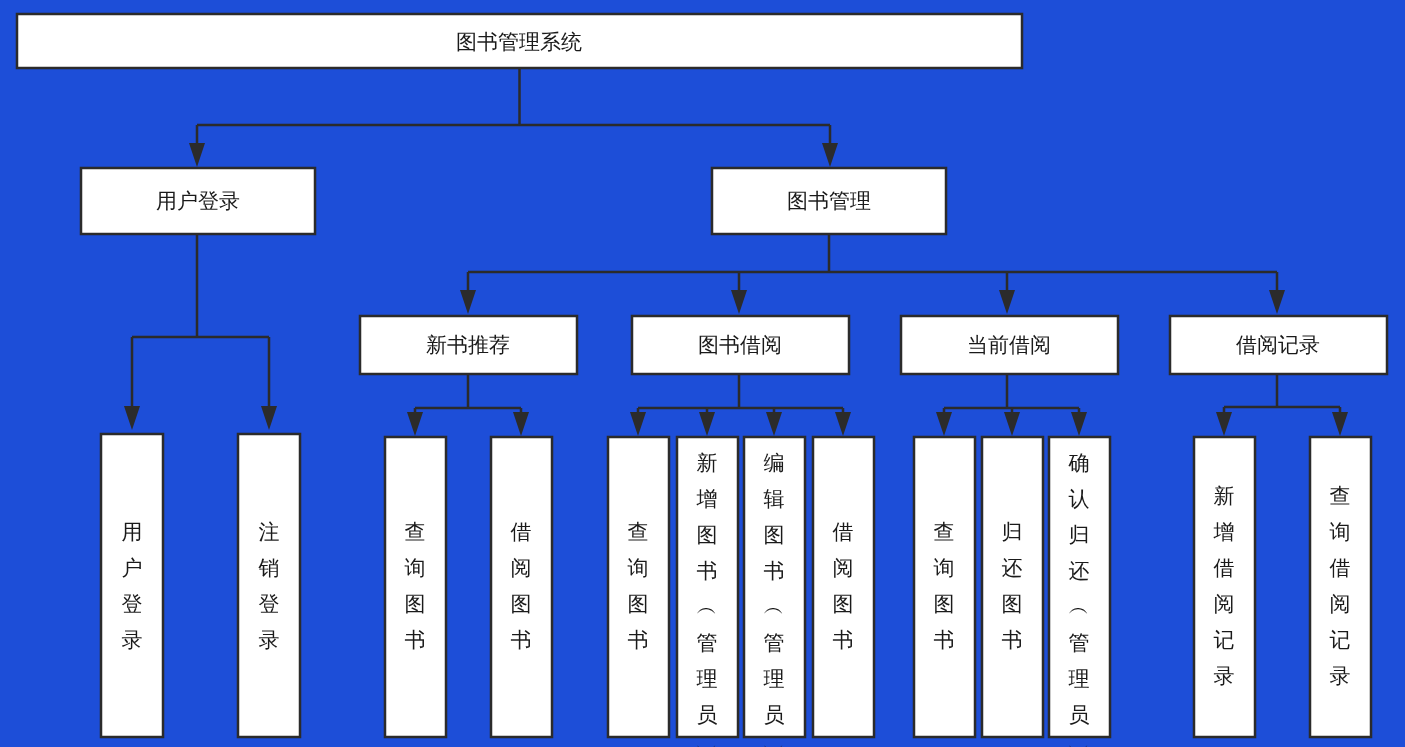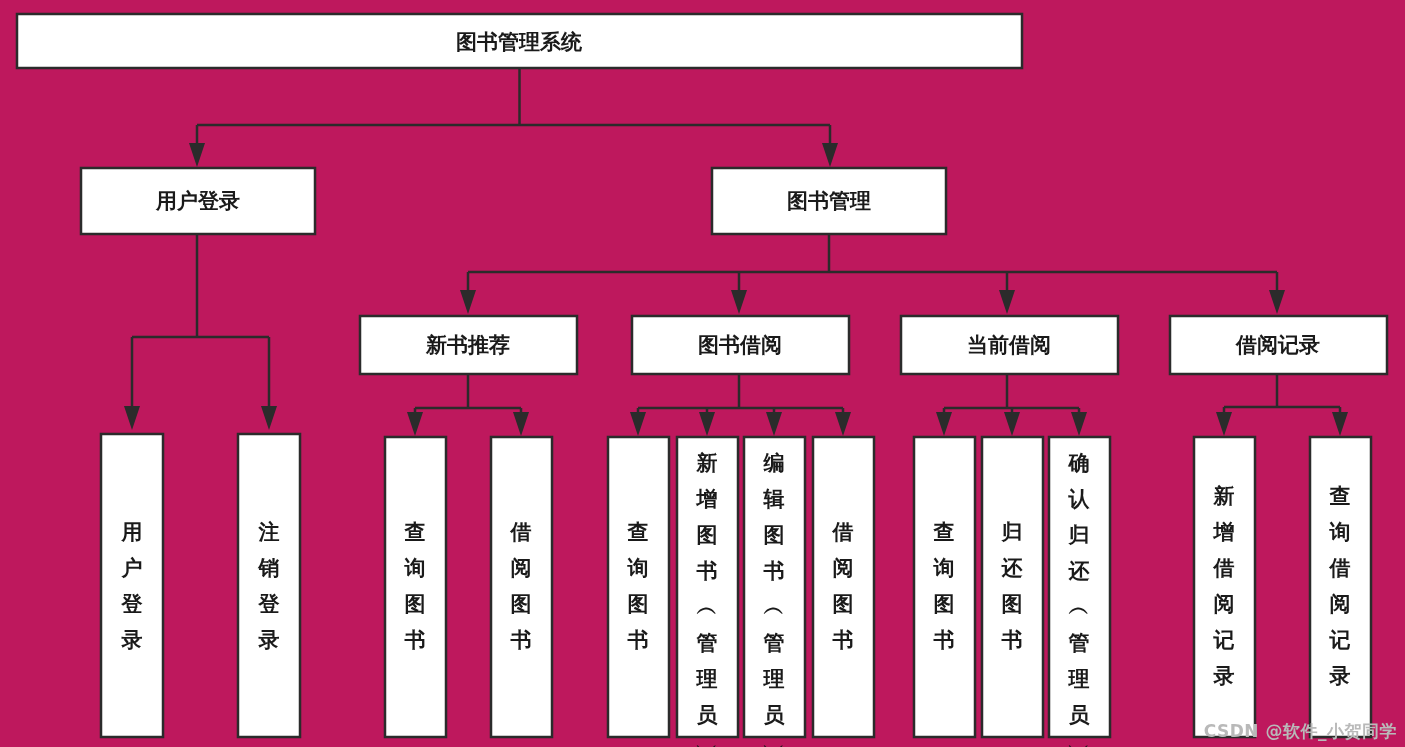--- a/index.html
+++ b/index.html
@@ -4,24 +4,23 @@
 <style>
   html, body {
     margin: 0;
     padding: 0;
     background: #ffffff;
   }
   #page {
     position: relative;
     width: 1405px;
     height: 747px;
-    background: #be185d;
+    background: #1d4ed8;
     overflow: hidden;
     font-family: "DejaVu Sans", "Liberation Sans", sans-serif;
-    font-weight: bold;
   }
   svg#diagram {
     position: absolute;
     left: 0;
     top: 0;
     width: 1405px;
     height: 747px;
   }
   .node-box {
     fill: #ffffff;
@@ -238,15 +237,14 @@
       <text class="node-label-vertical" x="1224" y="503"><tspan x="1224" dy="0">新</tspan><tspan x="1224" dy="36">增</tspan><tspan x="1224" dy="36">借</tspan><tspan x="1224" dy="36">阅</tspan><tspan x="1224" dy="36">记</tspan><tspan x="1224" dy="36">录</tspan></text>
     </g>
 
     <g>
       <rect class="node-box" x="1310" y="437" width="61" height="300"></rect>
       <text class="node-label-vertical" x="1340" y="503"><tspan x="1340" dy="0">查</tspan><tspan x="1340" dy="36">询</tspan><tspan x="1340" dy="36">借</tspan><tspan x="1340" dy="36">阅</tspan><tspan x="1340" dy="36">记</tspan><tspan x="1340" dy="36">录</tspan></text>
     </g>
 
   </svg>
 
-  <div class="watermark">CSDN @软件_小贺同学</div>
 
 </div>
 
 </body></html>

